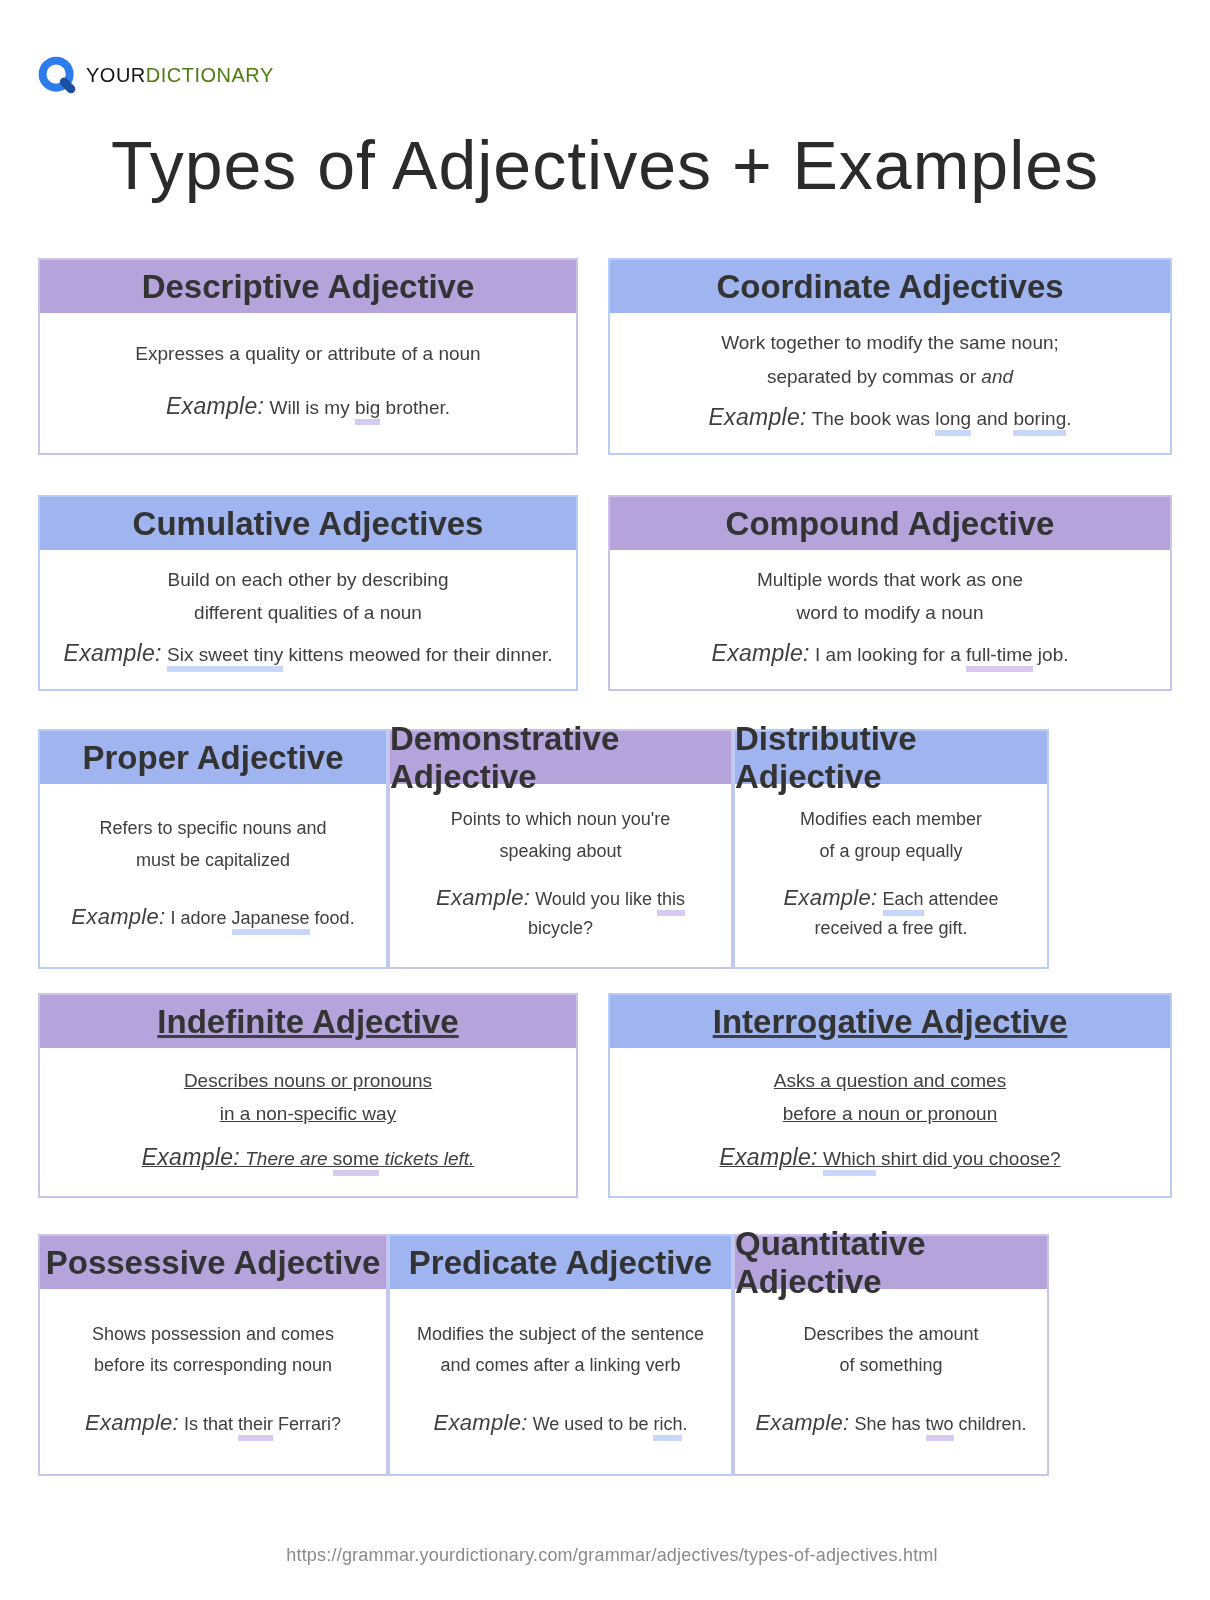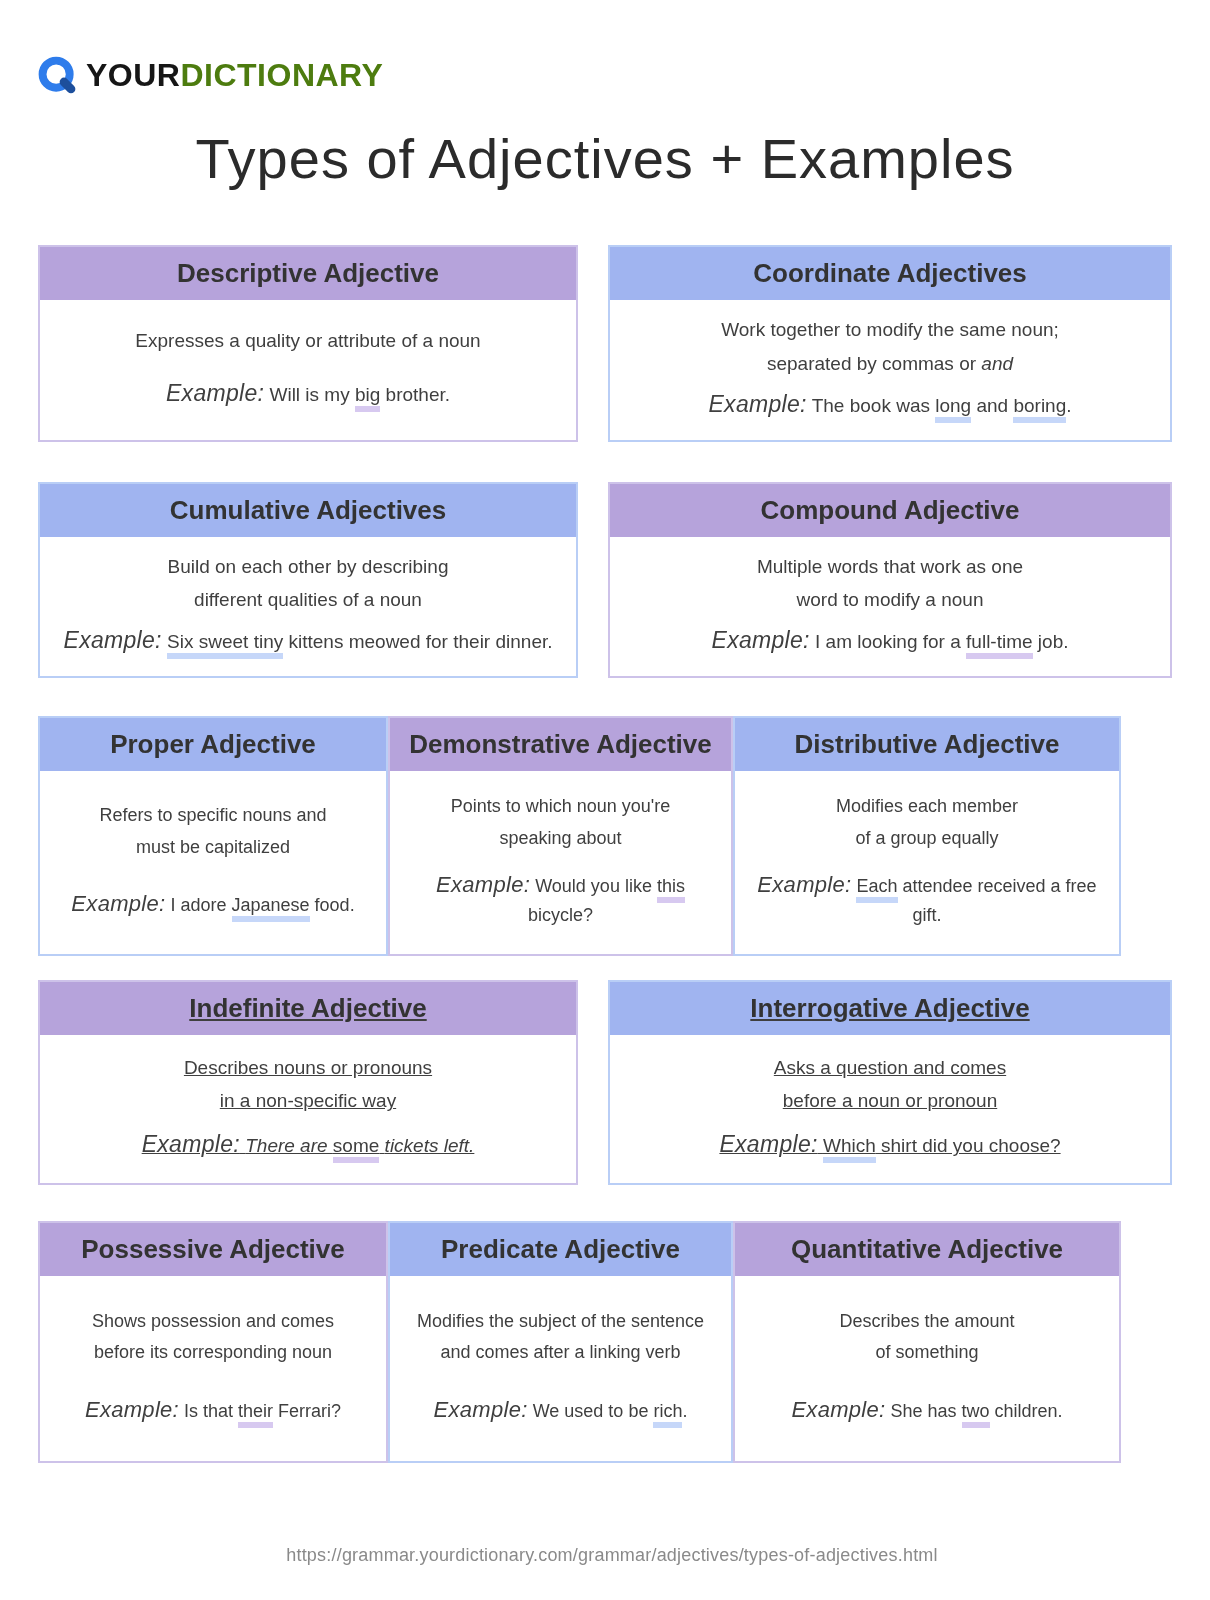--- a/index.html
+++ b/index.html
@@ -15,53 +15,53 @@
   *{box-sizing:border-box;}
   html,body{margin:0;padding:0;}
   body{
     width:1210px;height:1600px;background:#ffffff;
     font-family:"Liberation Sans", sans-serif;color:var(--text);
     position:relative;overflow:hidden;
   }
   
   .logo{display:flex;align-items:center;gap:8px;padding:54px 0 0 36px;}
   .logo svg{display:block;}
-  .logo-text{font-size:32px;font-weight:bold;letter-spacing:.5px;display:flex;}
+  .logo-text{font-size:20px;font-weight:normal;letter-spacing:.5px;display:flex;}
   .logo-your{color:#161616;}
   .logo-dict{color:#4d7c0f;}
   
   .page-title{
     text-align:center;margin:30px 0 0;color:var(--title);
-    font-size:56px;font-weight:400;letter-spacing:1px;
+    font-size:68px;font-weight:400;letter-spacing:1px;
   }
   
   .cards{width:1134px;margin:54px auto 0;}
   .row{display:flex;margin-bottom:38px;}
   .row-2{gap:30px;}
   .row-2 .card:first-child{width:540px;}
   .row-2 .card:last-child{width:564px;}
   .row-3{justify-content:flex-start;}
   .row-3 .card:nth-child(1){width:350px;}
   .row-3 .card:nth-child(2){width:345px;}
-  .row-3 .card:nth-child(3){width:388px;}
+  .row-3 .card:nth-child(3){width:316px;}
   .r1 .card{height:197px;}
   .r2 .card{height:196px;margin-top:2px;}
   .r3 .card{height:240px;}
   .r3{margin-bottom:24px;}
   .r4 .card{height:205px;text-decoration:underline;}
   .r4{margin-bottom:36px;}
   .r5 .card{height:242px;}
   .r5{margin-bottom:0;}
   
   .card{display:flex;flex-direction:column;background:#fff;border:2px solid;}
   .card.purple{border-color:var(--purple-border);}
   .card.blue{border-color:var(--blue-border);}
   .card-header{
     height:53px;flex:none;display:flex;align-items:center;justify-content:center;
-    font-size:26px;font-weight:bold;color:#333;
+    font-size:33px;font-weight:bold;color:#333;
   }
   .card.purple .card-header{background:var(--purple-header);}
   .card.blue .card-header{background:var(--blue-header);}
   .card-body{
     flex:1;display:flex;flex-direction:column;justify-content:space-evenly;
     align-items:center;text-align:center;padding:6px 16px 10px;
   }
   .card-desc{font-size:19px;line-height:1.75;color:var(--text);}
   .row-3 .card-desc{font-size:18px;}
   .card-example{font-size:19px;line-height:1.55;color:var(--text);}

